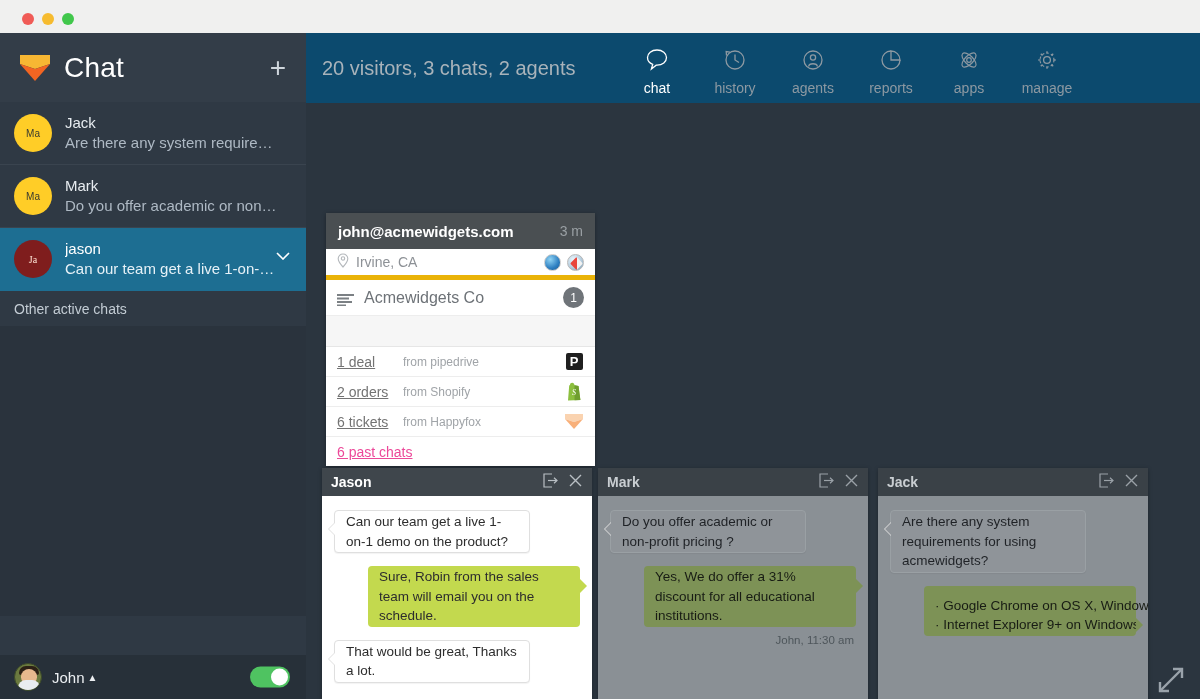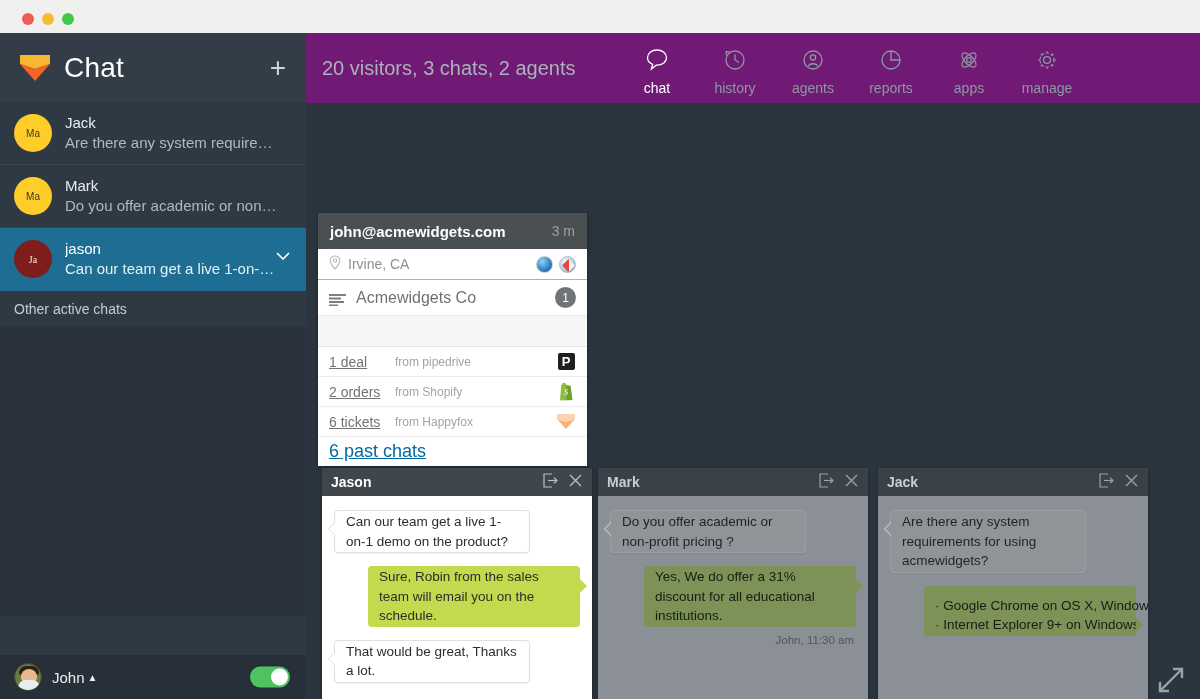--- a/index.html
+++ b/index.html
@@ -94,51 +94,51 @@
     position: absolute; right: 2px; top: 2px; width: 17px; height: 17px;
     border-radius: 50%; background: #fff;
   }
 
   
   .main {
     position: absolute; left: 306px; top: 33px; width: 894px; height: 666px;
     background: #2b353f;
   }
   .topbar {
-    height: 70px; background: #701a75; display: flex; align-items: flex-start;
+    height: 70px; background: #0c4a6e; display: flex; align-items: flex-start;
     position: relative;
   }
   .stats {
     color: #a9b3ba; font-size: 20px; position: absolute; left: 16px; top: 24px;
   }
   .navicons { position: absolute; left: 312px; top: 8px; display: flex; gap: 0; }
   .navitem {
     width: 78px; display: flex; flex-direction: column; align-items: center;
     cursor: pointer; color: #8d99a2;
   }
   .navitem.sel { color: #ffffff; }
   .navitem .ic { height: 38px; display: flex; align-items: center; justify-content: center; }
   .navitem .lbl { font-size: 14px; margin-top: 1px; }
 
   .canvas { position: relative; height: 596px; }
 
   
   .vcard {
-    position: absolute; left: 12px; top: 110px; width: 269px;
+    position: absolute; left: 20px; top: 110px; width: 269px;
     background: #fff; box-shadow: 0 1px 4px rgba(0,0,0,.35);
   }
   .vcard-head {
     height: 36px; background: #4a4f52; display: flex; align-items: center;
     padding: 0 12px; justify-content: space-between;
   }
   .vcard-email { color: #fff; font-size: 15px; font-weight: bold; }
   .vcard-time { color: #9aa0a4; font-size: 14px; }
   .vrow {
     display: flex; align-items: center; padding: 0 11px; height: 31px;
-    border-bottom: 1px solid #eab308; font-size: 14px; color: #8d9196;
+    border-bottom: 5px solid #eab308; font-size: 14px; color: #8d9196;
   }
   .vrow .pin { width: 16px; flex: 0 0 auto; }
   .vrow .loc { margin-left: 3px; }
   .browsers { margin-left: auto; display: flex; gap: 6px; }
   .bicon { width: 17px; height: 17px; border-radius: 50%; }
   .bicon.globe { background: radial-gradient(circle at 35% 30%, #8fd3f4 0%, #2e7fc1 60%, #1a5a94 100%); border: 1px solid #c9c9c9; }
   .bicon.safari { background: radial-gradient(circle at 35% 30%, #e9f4fb 0%, #b7cfe0 55%, #6f93ab 100%); border: 1px solid #b8b8b8; position: relative; }
   .bicon.safari::after {
     content: ""; position: absolute; left: 4px; top: 4px; width: 9px; height: 9px;
     background: linear-gradient(45deg,#e9453b 50%, #f2f2f2 50%);
@@ -164,21 +164,21 @@
   }
   .irow .lnk {
     font-size: 14px; color: #737373; text-decoration: underline; cursor: pointer;
     min-width: 58px;
   }
   .irow .src { font-size: 12px; color: #a0a4a8; margin-left: 8px; }
   .irow .logo { margin-left: auto; width: 20px; height: 20px; display:flex; align-items:center; justify-content:center; }
   .pd-logo { width: 17px; height: 17px; background: #1f1f1f; color: #fff; font-size: 13px;
     font-weight: bold; display: flex; align-items: center; justify-content: center; border-radius: 2px; }
   .vfoot { height: 29px; display: flex; align-items: center; padding: 0 11px; }
-  .vfoot .lnk { font-size: 18px; color: #0369a1; text-decoration: underline; cursor: pointer; }
+  .vfoot .lnk { font-size: 14px; color: #ec4899; text-decoration: underline; cursor: pointer; }
 
   
   .cw {
     position: absolute; top: 365px; width: 270px; height: 301px;
     background: #fff; box-shadow: 0 1px 4px rgba(0,0,0,.3);
     display: flex; flex-direction: column;
   }
   .cw.w1 { left: 16px; }
   .cw.w2 { left: 292px; }
   .cw.w3 { left: 572px; }

